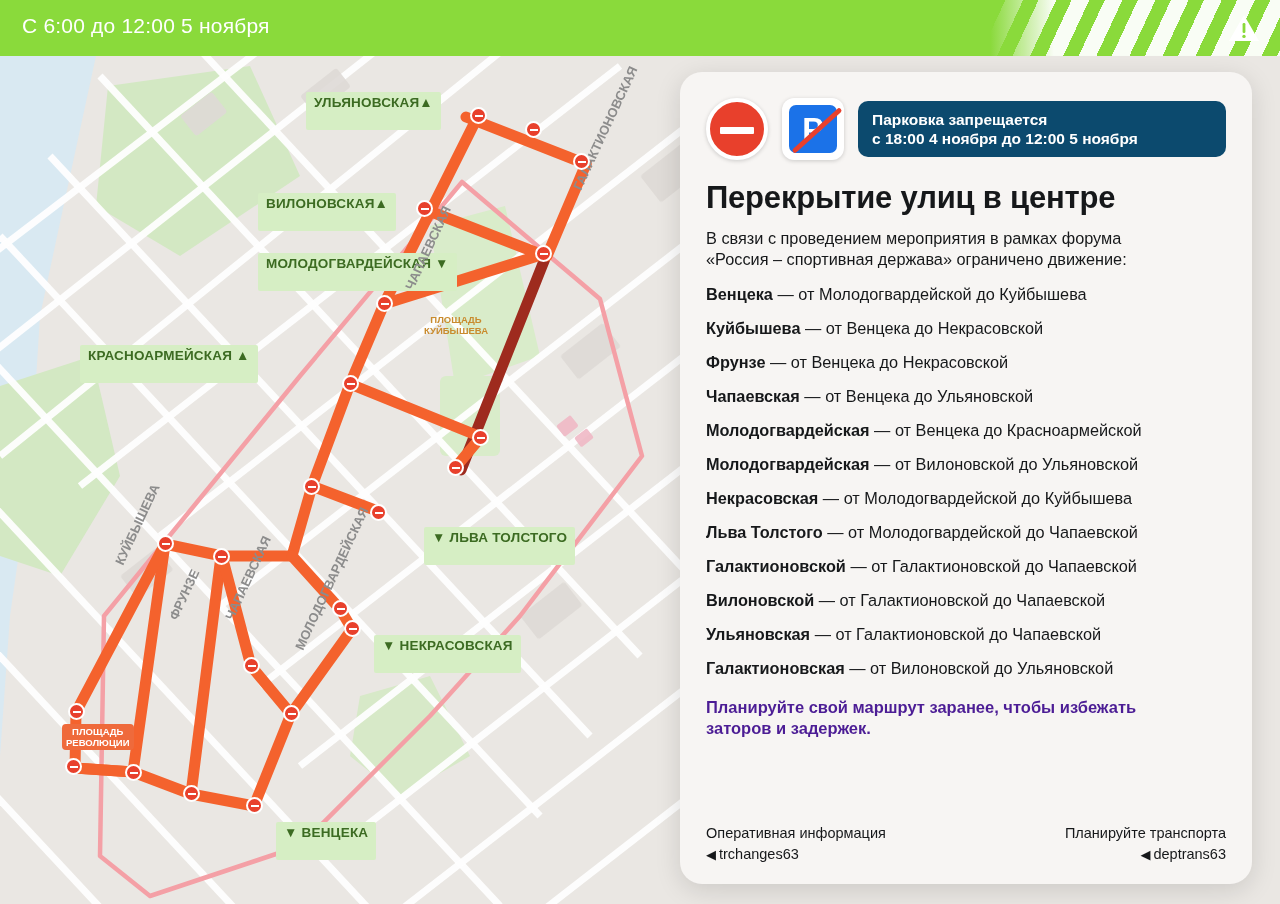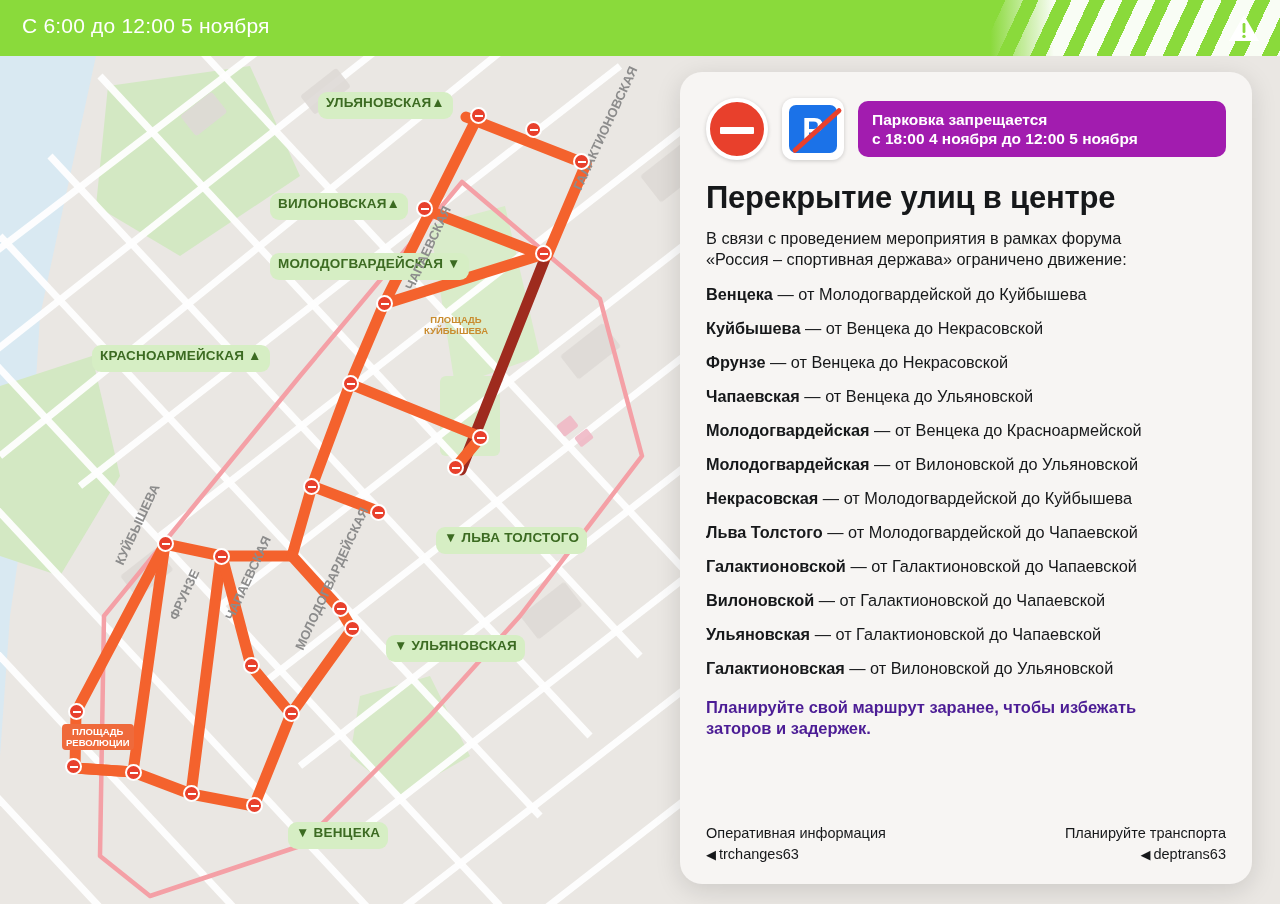--- a/index.html
+++ b/index.html
@@ -60,27 +60,26 @@
     background: #eae7e3;
     overflow: hidden;
   }
   .map-bg { position:absolute; left:0; top:0; }
 
   
   .maplabel {
     position: absolute;
     background: #d6eec4;
     color: #3c6b22;
-    border-radius: 9px;
+    border-radius: 2px;
     font-size: 13.5px;
     font-weight: bold;
-    padding: 3px 8px 9px 8px;
+    padding: 3px 8px 20px 8px;
     white-space: nowrap;
     letter-spacing: .2px;
-    margin-left: 12px;
   }
   .vlabel {
     position: absolute;
     color: #8c8c8c;
     font-size: 13px;
     font-weight: bold;
     white-space: nowrap;
     transform-origin: 0 0;
   }
   .sqlabel {
@@ -172,21 +171,21 @@
   }
   .icon-parking .slash {
     position:absolute;
     left: 3px; top: 30px;
     width: 64px; height: 5px;
     background:#e8402c;
     transform: rotate(-42deg);
     border-radius: 3px;
   }
   .parking-note {
-    background: #a21caf;
+    background: #0c4a6e;
     color: #ffffff;
     border-radius: 10px;
     padding: 9px 14px;
     font-size: 15.5px;
     line-height: 19px;
     font-weight: bold;
     flex: 1;
   }
   .card h1 {
     margin: 18px 0 12px 0;
@@ -332,21 +331,21 @@
         <path d="M75,712 L133,716 L191,738 L254,750"></path>
         <path d="M76,656 L165,488"></path>
       </g>
     </svg>
 
     <div class="maplabel" style="left:306px; top:36px;">УЛЬЯНОВСКАЯ▲</div>
     <div class="maplabel" style="left:258px; top:137px;">ВИЛОНОВСКАЯ▲</div>
     <div class="maplabel" style="left:258px; top:197px;">МОЛОДОГВАРДЕЙСКАЯ ▼</div>
     <div class="maplabel" style="left:80px; top:289px;">КРАСНОАРМЕЙСКАЯ ▲</div>
     <div class="maplabel" style="left:424px; top:471px;">▼ ЛЬВА ТОЛСТОГО</div>
-    <div class="maplabel" style="left:374px; top:579px;">▼ УЛЬЯНОВСКАЯ</div>
+    <div class="maplabel" style="left:374px; top:579px;">▼ НЕКРАСОВСКАЯ</div>
     <div class="maplabel" style="left:276px; top:766px;">▼ ВЕНЦЕКА</div>
 
     <div class="vlabel" style="left:402px; top:230px; transform:rotate(-65deg);">ЧАПАЕВСКАЯ</div>
     <div class="vlabel" style="left:570px; top:130px; transform:rotate(-65deg);">ГАЛАКТИОНОВСКАЯ</div>
     <div class="vlabel" style="left:112px; top:505px; transform:rotate(-65deg);">КУЙБЫШЕВА</div>
     <div class="vlabel" style="left:166px; top:560px; transform:rotate(-65deg);">ФРУНЗЕ</div>
     <div class="vlabel" style="left:222px; top:560px; transform:rotate(-65deg);">ЧАПАЕВСКАЯ</div>
     <div class="vlabel" style="left:292px; top:590px; transform:rotate(-65deg);">МОЛОДОГВАРДЕЙСКАЯ</div>
 
     <div class="sqlabel" style="left:424px; top:258px;">

